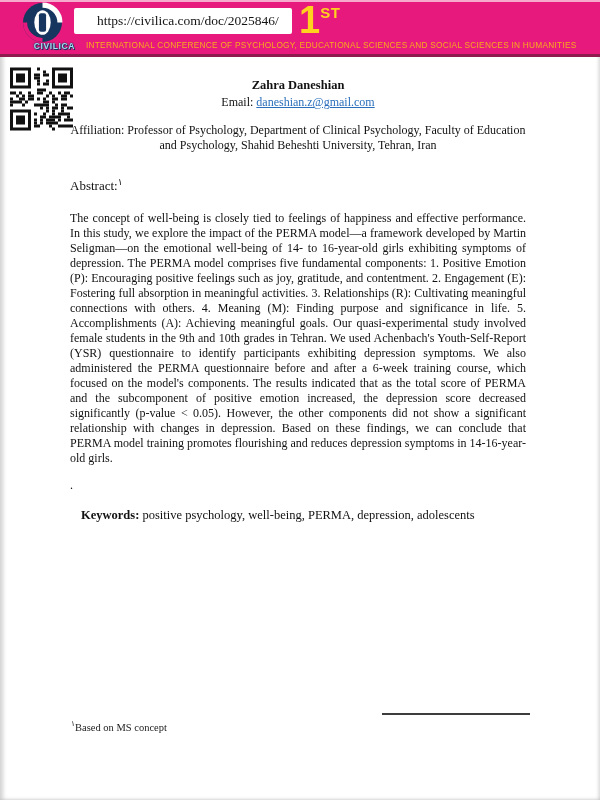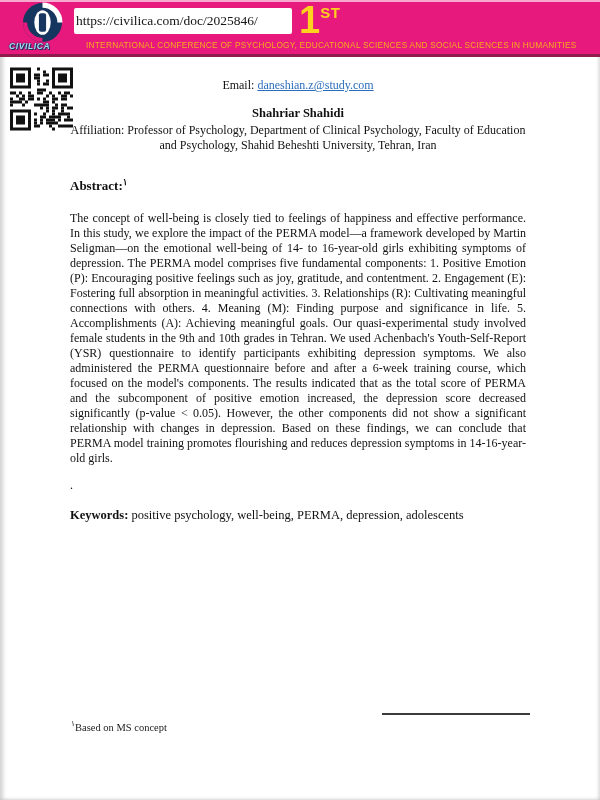--- a/index.html
+++ b/index.html
@@ -2,50 +2,50 @@
 <html><head>
 <meta charset="utf-8">
 <style>
   html,body{margin:0;padding:0;background:#888;}
   .page{position:relative;width:600px;height:800px;background:#ffffff;overflow:hidden;
         font-family:"Liberation Serif",serif;
         box-shadow:inset 3px 0 4px rgba(0,0,0,.18), inset -2px 0 3px rgba(0,0,0,.12);}
   
   .banner{position:relative;height:54px;background:#e8197d;border-bottom:3px solid #8e1a4e;}
   .banner-top-edge{position:absolute;top:0;left:0;right:0;height:2px;background:#f6a8cd;}
-  .logo{position:absolute;left:9px;top:1px;width:66px;text-align:left;font-style:italic;}
+  .logo{position:absolute;left:9px;top:1px;width:66px;text-align:right;}
   .logo svg{width:41px;height:41px;display:block;margin:1px auto 0;}
   .logo-text{font-family:"Liberation Sans",sans-serif;font-weight:bold;font-size:8.5px;
              color:#a8dcf0;letter-spacing:.6px;margin-top:-2px;
              text-shadow:0 0 1px #16355f,0 0 2px #16355f,1px 1px 0 #16355f;}
   .url-strip{position:absolute;left:74px;top:8px;width:218px;height:26px;background:#fff;
              border-radius:2px;font-size:13.5px;color:#141414;line-height:26px;
-             padding-left:2px;box-sizing:border-box;white-space:nowrap;}
+             padding-left:23px;box-sizing:border-box;white-space:nowrap;}
   .edition{position:absolute;left:299px;top:3px;color:#ffd21e;
            font-family:"Liberation Sans",sans-serif;font-weight:bold;display:flex;align-items:flex-start;}
   .edition .one{font-size:38px;line-height:34px;}
   .edition .st{font-size:15px;line-height:15px;margin-top:2px;letter-spacing:.5px;}
   .conf-name{position:absolute;left:86px;bottom:4px;right:2px;color:#f7ac1b;
              font-family:"Liberation Sans",sans-serif;font-weight:normal;font-size:8.3px;
              letter-spacing:.25px;white-space:nowrap;}
   
   .qr{position:absolute;left:10px;top:66px;width:63px;height:66px;}
   
   .content{position:absolute;left:70px;top:57px;width:456px;color:#111;}
   .title{margin:26px auto 0;max-width:442px;text-align:center;
          font-weight:bold;font-size:15.5px;line-height:1.55;}
   .author{text-align:center;font-size:12px;line-height:15px;margin-top:13px;}
   .author:first-of-type{margin-top:21px;}
   .author .name{font-weight:bold;font-size:12.5px;margin-bottom:2px;}
   .author .email a{color:#2a6ebb;text-decoration:underline;}
-  .abstract-head{margin-top:24px;font-weight:bold;font-size:13px;}
+  .abstract-head{margin-top:24px;font-weight:normal;font-size:13px;}
   .abstract-head sup{font-size:9px;}
   .abstract-body{margin-top:17px;text-align:justify;font-size:12px;line-height:15px;}
   .stray{margin-top:12px;font-size:12px;line-height:15px;}
-  .keywords{margin-top:15px;font-size:12.5px;line-height:15px;}
+  .keywords{margin-top:15px;font-size:12.5px;line-height:15px;margin-left:11px;}
   .keywords b{font-weight:bold;}
   
   .fn-rule{position:absolute;left:382px;top:713px;width:148px;height:2px;background:#3c3c3c;}
   .fn-text{position:absolute;left:71px;top:719px;font-size:10.5px;color:#222;}
   .fn-text sup{font-size:7.5px;}
 </style>
 </head>
 <body>
 
 <div class="page">
@@ -196,27 +196,27 @@
       <rect x="45" y="3" width="15" height="15" fill="#fff"></rect>
       <rect x="48" y="6" width="9" height="9" fill="#111"></rect>
       <rect x="0" y="42" width="21" height="21" fill="#111"></rect>
       <rect x="3" y="45" width="15" height="15" fill="#fff"></rect>
       <rect x="6" y="48" width="9" height="9" fill="#111"></rect>
     </svg>
 
   <main class="content">
 
     <div class="author">
+      <div class="name">Zahra Daneshian</div>
       <div class="email">
-        <span>Email: </span><a href="#">daneshian.z@study.com</a>
+        <span>Email: </span><a href="#">daneshian.z@gmail.com</a>
       </div>
     </div>
 
     <div class="author">
-      <div class="name">Shahriar Shahidi</div>
       <div class="aff">Affiliation: Professor of Psychology, Department of Clinical Psychology, Faculty of Education and Psychology, Shahid Beheshti University, Tehran, Iran</div>
     </div>
 
     <div class="abstract-head">
       <span>Abstract:</span><sup>۱</sup>
     </div>
 
     <p class="abstract-body">The concept of well-being is closely tied to feelings of happiness and effective performance. In this study, we explore the impact of the PERMA model—a framework developed by Martin Seligman—on the emotional well-being of 14- to 16-year-old girls exhibiting symptoms of depression. The PERMA model comprises five fundamental components: 1. Positive Emotion (P): Encouraging positive feelings such as joy, gratitude, and contentment. 2. Engagement (E): Fostering full absorption in meaningful activities. 3. Relationships (R): Cultivating meaningful connections with others. 4. Meaning (M): Finding purpose and significance in life. 5. Accomplishments (A): Achieving meaningful goals. Our quasi-experimental study involved female students in the 9th and 10th grades in Tehran. We used Achenbach's Youth-Self-Report (YSR) questionnaire to identify participants exhibiting depression symptoms. We also administered the PERMA questionnaire before and after a 6-week training course, which focused on the model's components. The results indicated that as the total score of PERMA and the subcomponent of positive emotion increased, the depression score decreased significantly (p-value &lt; 0.05). However, the other components did not show a significant relationship with changes in depression. Based on these findings, we can conclude that PERMA model training promotes flourishing and reduces depression symptoms in 14-16-year-old girls.</p>
 
     <div class="stray">.</div>

